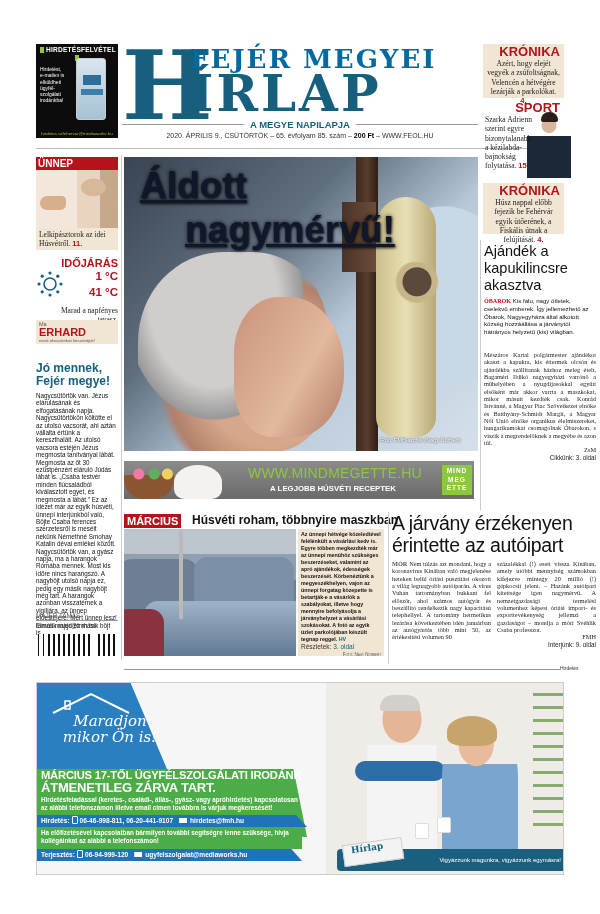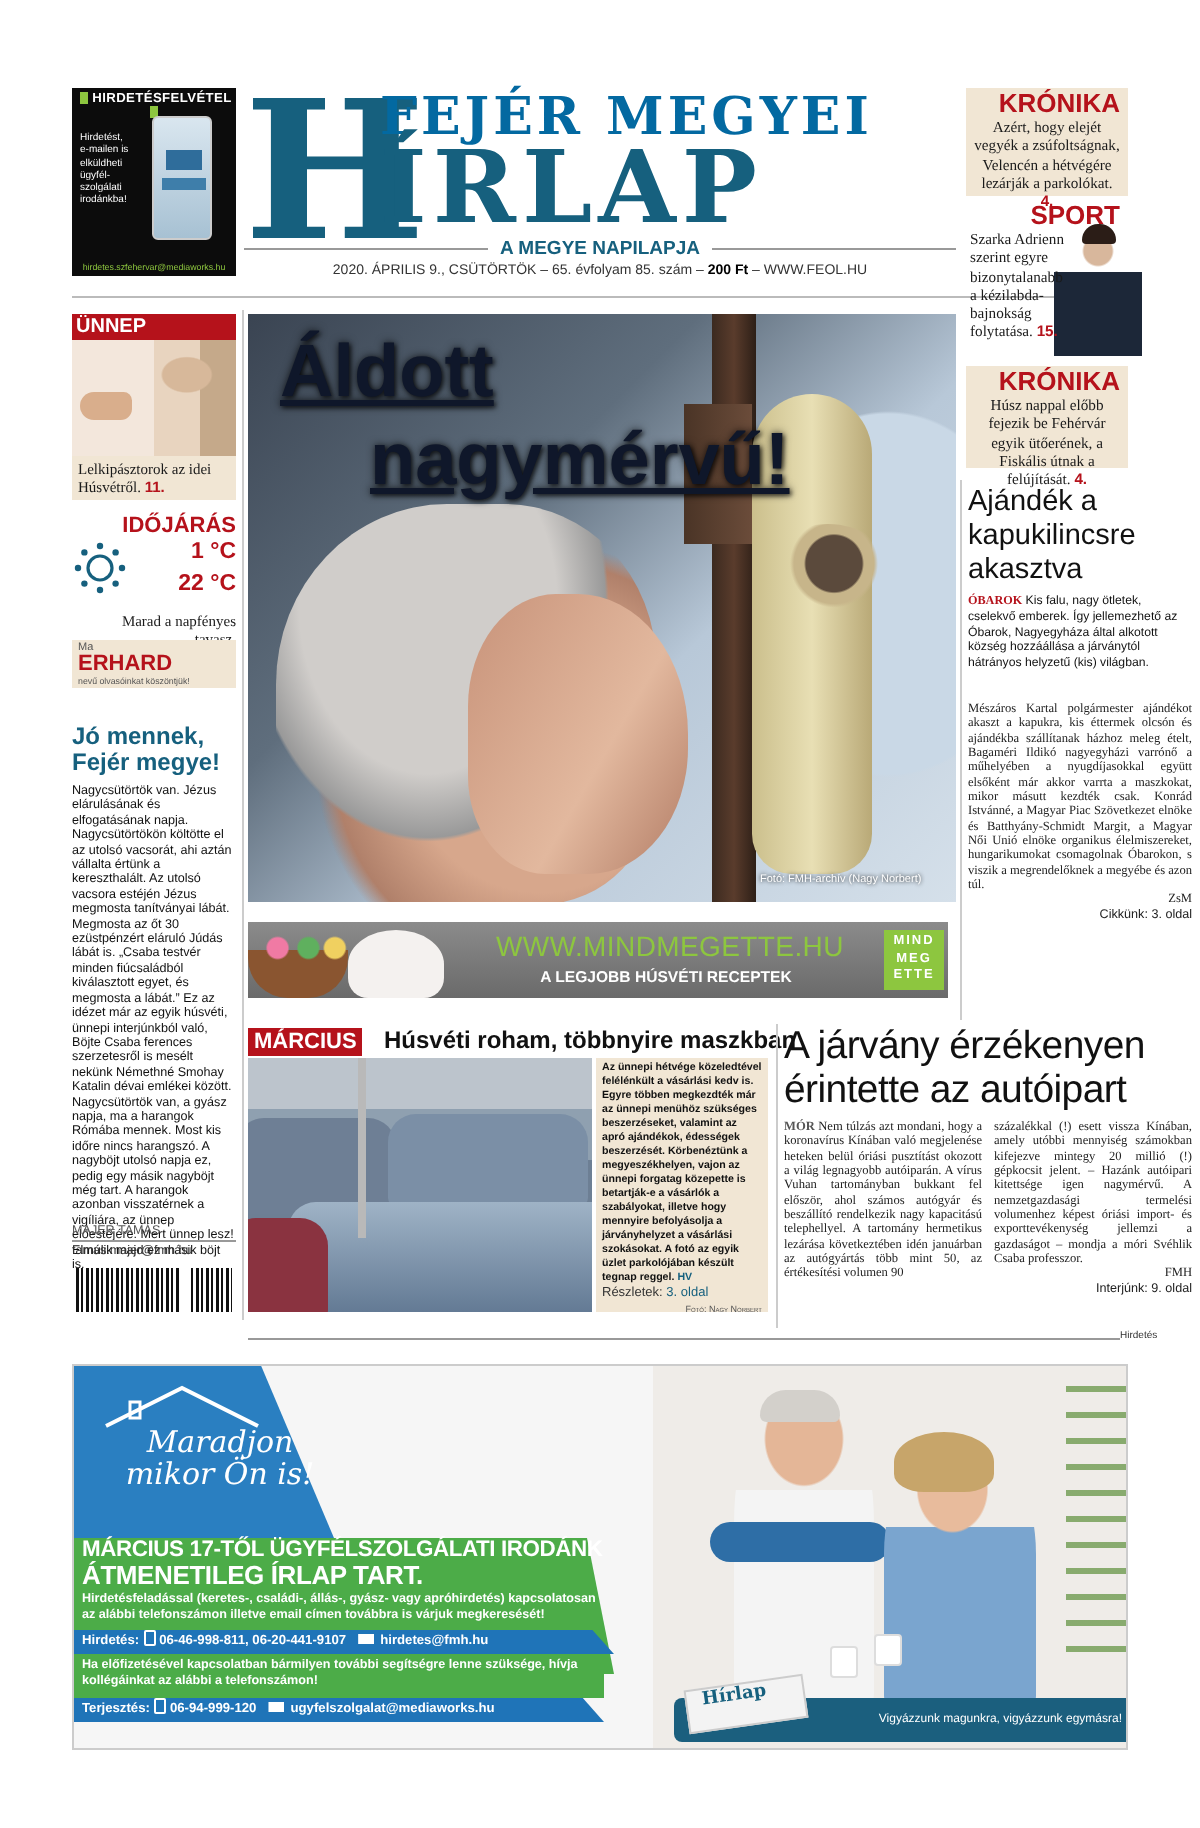--- a/index.html
+++ b/index.html
@@ -202,21 +202,21 @@
       <circle cx="14" cy="25" r="1.6"></circle>
     <circle cx="3" cy="14" r="1.6"></circle>
       <circle cx="25" cy="14" r="1.6"></circle>
     <circle cx="6.2" cy="6.2" r="1.6"></circle>
       <circle cx="21.8" cy="21.8" r="1.6"></circle>
     <circle cx="21.8" cy="6.2" r="1.6"></circle>
       <circle cx="6.2" cy="21.8" r="1.6"></circle>
   </g>
 </svg>
 <div class="abs temp" style="top:270px;">1 °C</div>
-<div class="abs temp" style="top:286px;">22 °C</div>
+<div class="abs temp" style="top:286px;">41 °C</div>
 <div class="abs weather-cap">Marad a napfényes tavasz.</div>
 
 <div class="abs nameday">
   <div class="ma">Ma</div>
   <div class="name">ERHARD</div>
   <div class="greet">nevű olvasóinkat köszöntjük!</div>
 </div>
 
 <div class="abs morning-head">Jó mennek, Fejér megye!</div>
 <div class="abs morning-body">Nagycsütörtök van. Jézus elárulásának és elfogatásának napja. Nagycsütörtökön költötte el az utolsó vacsorát, ahi aztán vállalta értünk a kereszthalált. Az utolsó vacsora estéjén Jézus megmosta tanítványai lábát. Megmosta az őt 30 ezüstpénzért eláruló Júdás lábát is. „Csaba testvér minden fiúcsaládból kiválasztott egyet, és megmosta a lábát.” Ez az idézet már az egyik húsvéti, ünnepi interjúnkból való, Böjte Csaba ferences szerzetesről is mesélt nekünk Némethné Smohay Katalin dévai emlékei között. Nagycsütörtök van, a gyász napja, ma a harangok Rómába mennek. Most kis időre nincs harangszó. A nagyböjt utolsó napja ez, pedig egy másik nagyböjt még tart. A harangok azonban visszatérnek a vigíliára, az ünnep előestéjére. Mert ünnep lesz! Elmúlik majd ez másik böjt is.</div>
@@ -306,21 +306,21 @@
     <rect x="14" y="10" width="5" height="8" fill="none" stroke="#fff" stroke-width="1.5"></rect>
   </svg>
   <div class="abs ad-script">
     <div>Maradjon</div>
     <div>mikor Ön is!</div>
   </div>
 
   <div class="abs ad-green"></div>
   <div class="abs ad-green-h">
     <div>MÁRCIUS 17-TŐL ÜGYFÉLSZOLGÁLATI IRODÁNK</div>
-    <div style="font-size:13px; line-height:14px;">ÁTMENETILEG ÍRLAP TART.</div>
+    <div style="font-size:13px; line-height:14px;">ÁTMENETILEG ZÁRVA TART.</div>
   </div>
   <div class="abs ad-green-t">Hirdetésfeladással (keretes-, családi-, állás-, gyász- vagy apróhirdetés) kapcsolatosan az alábbi telefonszámon illetve email címen továbbra is várjuk megkeresését!</div>
   <div class="ad-bar" style="top:132px; width:270px;">
     <span>Hirdetés:</span><span class="ico"></span><span>06-46-998-811, 06-20-441-9107</span><span class="mail"></span><span>hirdetes@fmh.hu</span>
   </div>
   <div class="abs ad-green2" style="top:144px; height:22px;"></div>
   <div class="abs ad-green2-t" style="top:146px;">Ha előfizetésével kapcsolatban bármilyen további segítségre lenne szüksége, hívja kollégáinkat az alábbi a telefonszámon!</div>
   <div class="ad-bar" style="top:166px; width:265px;">
     <span>Terjesztés:</span><span class="ico"></span><span>06-94-999-120</span><span class="mail"></span><span>ugyfelszolgalat@mediaworks.hu</span>
   </div>

